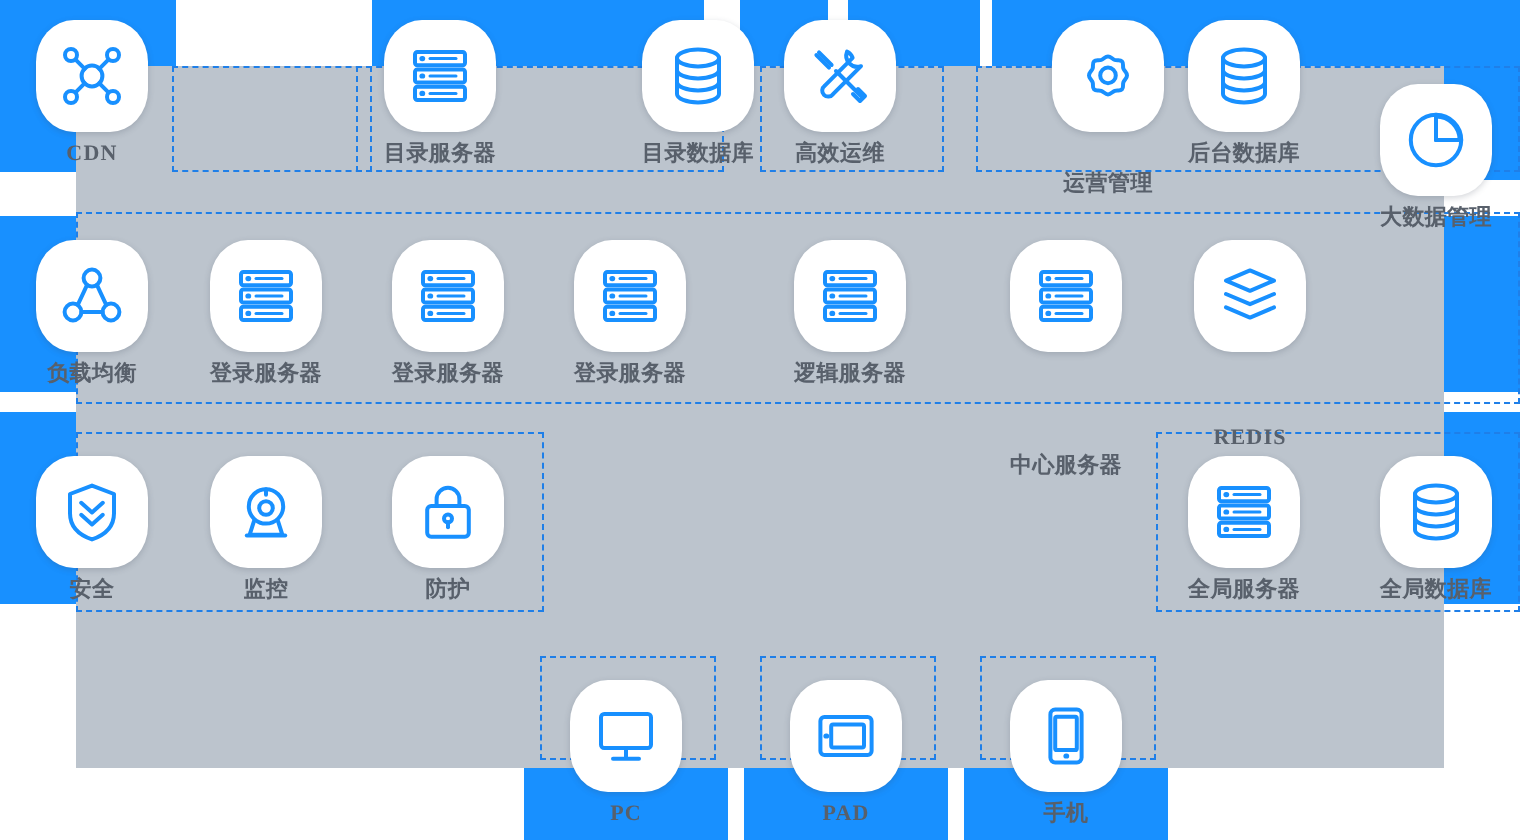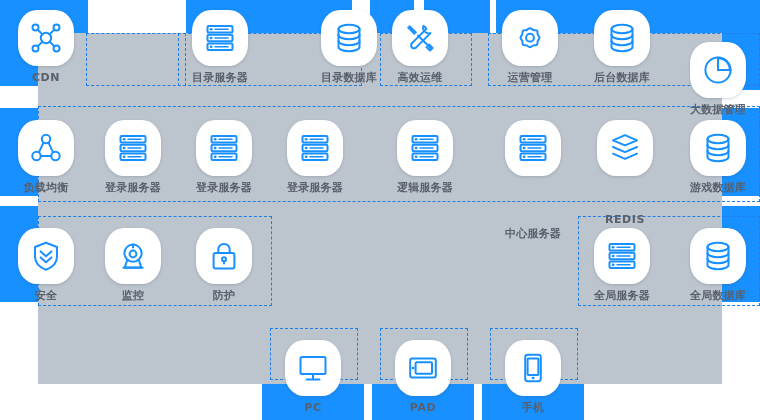--- a/index.html
+++ b/index.html
@@ -1,21 +1,21 @@
 <!DOCTYPE html>
 <html><head>
 <meta charset="utf-8">
 <style>
   html,body{margin:0;padding:0;}
   body{
     width:760px;height:420px;position:relative;overflow:hidden;
     background:#ffffff;
     font-family:"DejaVu Sans","Liberation Sans",sans-serif;
   }
-  #stage{position:absolute;left:0;top:0;width:760px;height:302px;}
+  #stage{position:absolute;left:0;top:0;width:760px;height:302px;font-family:Liberation Serif, serif;}
 
   
   .blueblock{position:absolute;background:#1890ff;}
 
   
   .graypanel{position:absolute;background:#bcc4cd;}
 
   
   .groupbox{position:absolute;border:1px dashed #1f7fe8;box-sizing:border-box;}
 
@@ -111,21 +111,21 @@
         <svg width="34" height="34" viewBox="0 0 34 34" fill="none" stroke="#1890ff" stroke-width="2" stroke-linecap="round" stroke-linejoin="round">
           <path d="M20.5 4.8a5.6 5.6 0 0 0 7 7.3l-14 14a3 3 0 1 1-4.2-4.2l14-14a5.6 5.6 0 0 0-2.8-3.1z" fill="none"></path>
           <path d="M6.5 5.2 12.8 11.5"></path>
           <path d="M5.2 6.5 11.5 12.8"></path>
           <path d="M15 14.5 27.5 27"></path>
           <path d="M26 23.5 29.5 27 27 29.5 23.5 26" fill="none"></path>
         </svg>
       </div>
       <div class="label">高效运维</div>
     </div>
-    <div class="node" style="left: 500px; top: 10px;">
+    <div class="node" style="left: 524px; top: 10px; gap: 15px;">
       <div class="card">
         <svg width="34" height="34" viewBox="0 0 34 34" fill="none" stroke="#1890ff" stroke-width="2" stroke-linecap="round" stroke-linejoin="round">
           <path d="M17 4.2c1.4 0 2.1 1.3 3.4 1.8 1.3.5 2.6-.3 3.6.7s.2 2.3.7 3.6c.5 1.3 1.8 2 1.8 3.4s-1.3 2.1-1.8 3.4c-.5 1.3.3 2.6-.7 3.6s-2.3.2-3.6.7c-1.3.5-2 1.8-3.4 1.8s-2.1-1.3-3.4-1.8c-1.3-.5-2.6.3-3.6-.7s-.2-2.3-.7-3.6c-.5-1.3-1.8-2-1.8-3.4s1.3-2.1 1.8-3.4c.5-1.3-.3-2.6.7-3.6s2.3-.2 3.6-.7c1.3-.5 2-1.8 3.4-1.8z" fill="none" transform="translate(0,3)"></path>
           <circle cx="17" cy="16.7" r="3.9" fill="none"></circle>
         </svg>
       </div>
       <div class="label">运营管理</div>
     </div>
     <div class="node" style="left: 592px; top: 10px;">
       <div class="card">
@@ -245,31 +245,20 @@
     <div class="node" style="left: 595px; top: 120px; gap: 32px;">
       <div class="card">
         <svg width="34" height="34" viewBox="0 0 34 34" fill="none" stroke="#1890ff" stroke-width="2" stroke-linecap="round" stroke-linejoin="round">
           <path d="M17 4.2 29 9.3 17 14.4 5 9.3z" fill="none"></path>
           <path d="M5 16 17 21.1 29 16" fill="none"></path>
           <path d="M5 22.7 17 27.8 29 22.7" fill="none"></path>
         </svg>
       </div>
       <div class="label latin">REDIS</div>
     </div>
-    <div class="node" style="left: 688px; top: 120px;">
-      <div class="card">
-        <svg width="34" height="34" viewBox="0 0 34 34" fill="none" stroke="#1890ff" stroke-width="2" stroke-linecap="round" stroke-linejoin="round">
-          <ellipse cx="17" cy="8" rx="10.5" ry="4.2" fill="none"></ellipse>
-          <path d="M6.5 8v18c0 2.32 4.7 4.2 10.5 4.2s10.5-1.88 10.5-4.2V8" fill="none"></path>
-          <path d="M6.5 14c0 2.32 4.7 4.2 10.5 4.2s10.5-1.88 10.5-4.2" fill="none"></path>
-          <path d="M6.5 20c0 2.32 4.7 4.2 10.5 4.2s10.5-1.88 10.5-4.2" fill="none"></path>
-        </svg>
-      </div>
-      <div class="label">游戏数据库</div>
-    </div>
     <div class="node" style="left: 16px; top: 228px;">
       <div class="card">
         <svg width="34" height="34" viewBox="0 0 34 34" fill="none" stroke="#1890ff" stroke-width="2" stroke-linecap="round" stroke-linejoin="round">
           <path d="M17 3.8 28 8v9.6c0 6.6-4.6 10.9-11 13.1-6.4-2.2-11-6.5-11-13.1V8z" fill="none"></path>
           <path d="M11.6 12.4 17 17.2l5.4-4.8"></path>
           <path d="M11.6 18.4 17 23.2l5.4-4.8"></path>
         </svg>
       </div>
       <div class="label">安全</div>
     </div>

